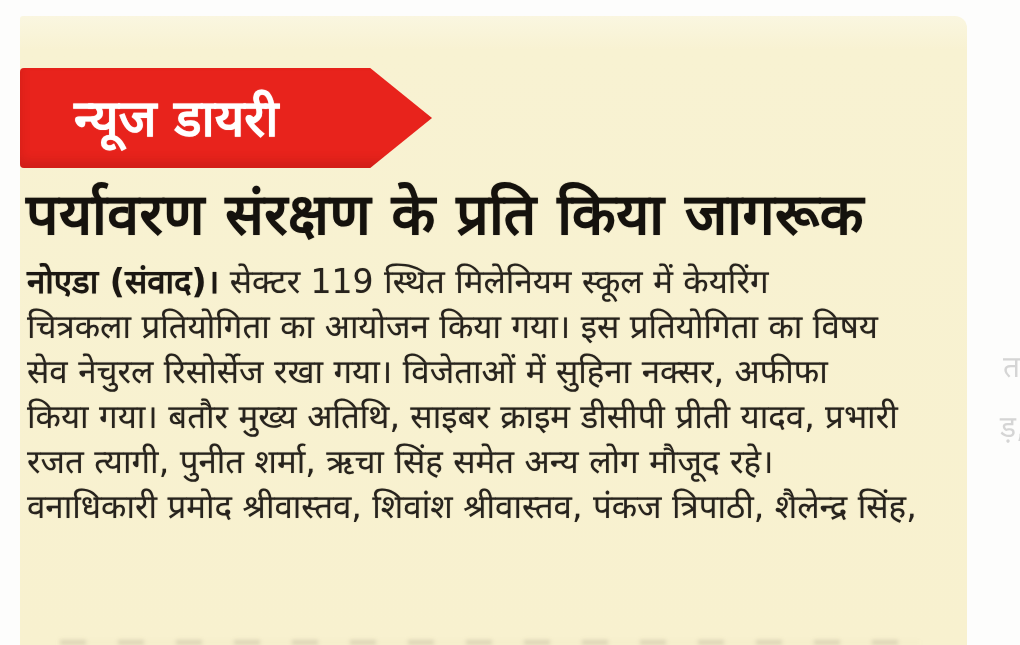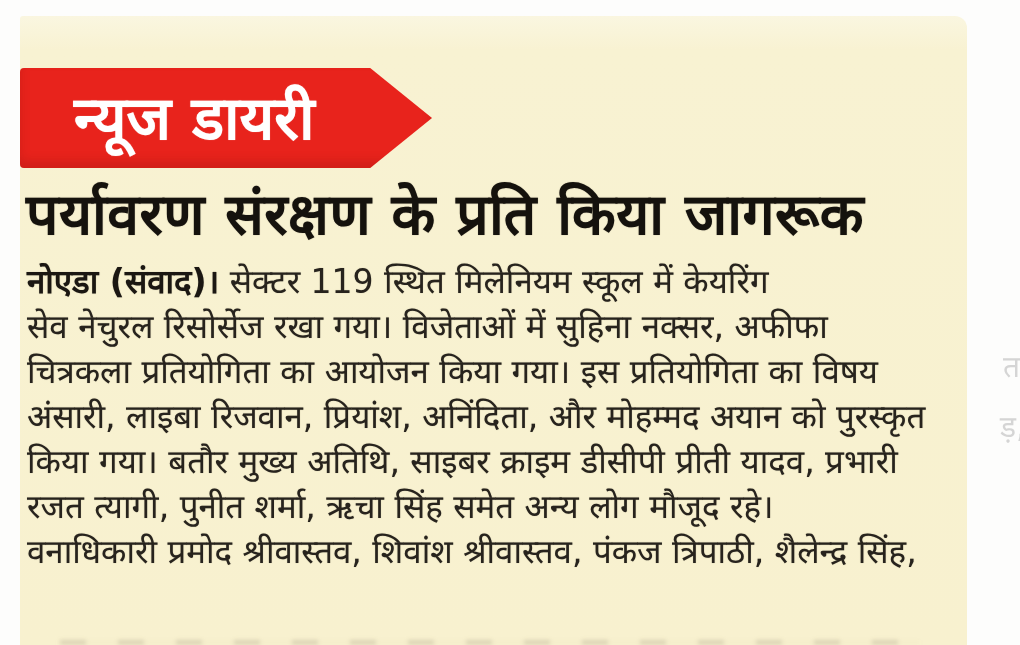--- a/index.html
+++ b/index.html
@@ -34,21 +34,21 @@
     background: #e8231c;
     clip-path: polygon(0 0, 85% 0, 100% 50%, 85% 100%, 0 100%);
     box-shadow: inset 0 -7px 10px rgba(140, 18, 12, 0.25);
     border-radius: 4px;
     display: flex;
     align-items: center;
   }
   .banner-label {
     color: #ffffff;
     font-weight: 700;
-    font-size: 60px;
+    font-size: 51px;
     padding-left: 54px;
     line-height: 1;
     text-shadow: 0 0 1px rgba(255,255,255,0.55);
     white-space: nowrap;
   }
   .headline {
     position: absolute;
     left: 6px;
     top: 166px;
     margin: 0;
@@ -109,23 +109,22 @@
       <span class="banner-label">न्यूज डायरी</span>
     </div>
 
     <h1 class="headline">पर्यावरण संरक्षण के प्रति किया जागरूक</h1>
 
     <div class="article-body">
       <div class="body-line">
         <span class="dateline">नोएडा (संवाद)।</span>
         <span>सेक्टर 119 स्थित मिलेनियम स्कूल में केयरिंग</span>
       </div>
+      <div class="body-line">चित्रकला प्रतियोगिता का आयोजन किया गया। इस प्रतियोगिता का विषय</div>
       <div class="body-line">सेव नेचुरल रिसोर्सेज रखा गया। विजेताओं में सुहिना नक्सर, अफीफा</div>
-      <div class="body-line">चित्रकला प्रतियोगिता का आयोजन किया गया। इस प्रतियोगिता का विषय</div>
-      <div class="body-line">अंसारी, लाइबा रिजवान, प्रियांश, अनिंदिता, और मोहम्मद अयान को पुरस्कृत</div>
       <div class="body-line">किया गया। बतौर मुख्य अतिथि, साइबर क्राइम डीसीपी प्रीती यादव, प्रभारी</div>
       <div class="body-line">रजत त्यागी, पुनीत शर्मा, ऋचा सिंह समेत अन्य लोग मौजूद रहे।</div>
       <div class="body-line">वनाधिकारी प्रमोद श्रीवास्तव, शिवांश श्रीवास्तव, पंकज त्रिपाठी, शैलेन्द्र सिंह,</div>
     </div>
 
     <div class="scan-smudge"></div>
   </div>
 
   <div class="edge-fragment frag-1">त</div>
   <div class="edge-fragment frag-2">ड़,</div>

